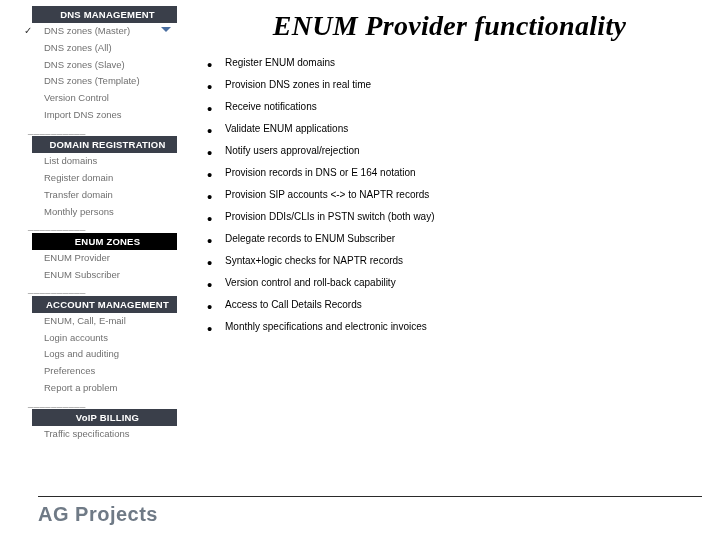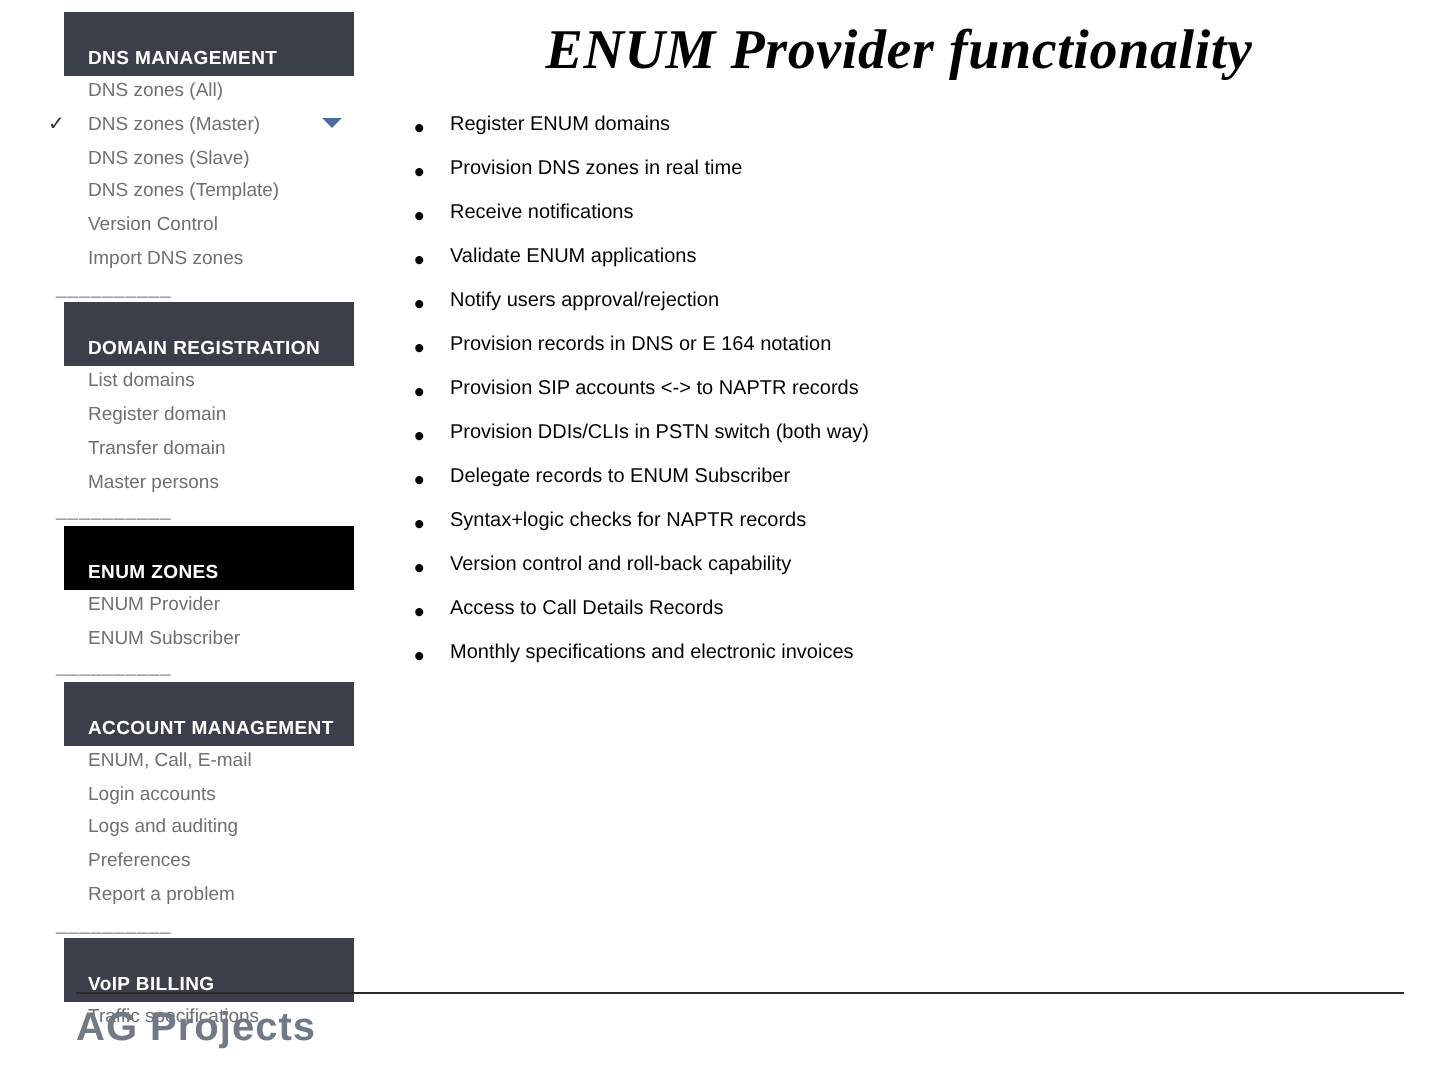--- a/index.html
+++ b/index.html
@@ -21,23 +21,24 @@
     padding: 6px 0 0 0;
     font-size: 10px;
     color: #666;
     position: relative;
   }
   .side-header {
     background: #3a3f4a;
     color: #fff;
     font-size: 9.5px;
     font-weight: bold;
-    padding: 18px 6px 3px 12px;
+    padding: 3px 6px 3px 12px;
     margin: 0 6px 0 32px;
     letter-spacing: 0.2px;
+    text-align: center;
   }
   .side-header.active {
     background: #000000;
   }
   .side-item {
     padding: 2px 6px 2px 44px;
     font-size: 9.5px;
     color: #707070;
     line-height: 1.35;
     position: relative;
@@ -122,33 +123,33 @@
   }
 </style>
 </head>
 <body>
 
 <div class="page">
 
   <div class="sidebar">
 
     <div class="side-header">DNS MANAGEMENT</div>
+    <div class="side-item checked arrow-after">DNS zones (Master)</div>
     <div class="side-item">DNS zones (All)</div>
-    <div class="side-item checked arrow-after">DNS zones (Master)</div>
     <div class="side-item">DNS zones (Slave)</div>
     <div class="side-item">DNS zones (Template)</div>
     <div class="side-item">Version Control</div>
     <div class="side-item">Import DNS zones</div>
     <div class="side-sep">__________</div>
 
     <div class="side-header">DOMAIN REGISTRATION</div>
     <div class="side-item">List domains</div>
     <div class="side-item">Register domain</div>
     <div class="side-item">Transfer domain</div>
-    <div class="side-item">Master persons</div>
+    <div class="side-item">Monthly persons</div>
     <div class="side-sep">__________</div>
 
     <div class="side-header active">ENUM ZONES</div>
     <div class="side-item">ENUM Provider</div>
     <div class="side-item">ENUM Subscriber</div>
     <div class="side-sep">__________</div>
 
     <div class="side-header">ACCOUNT MANAGEMENT</div>
     <div class="side-item">ENUM, Call, E-mail</div>
     <div class="side-item">Login accounts</div>

